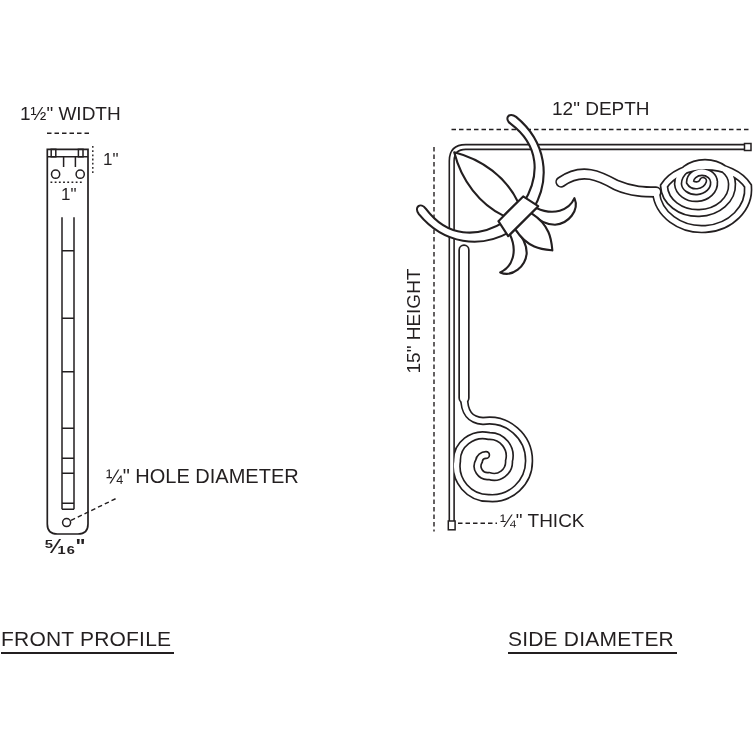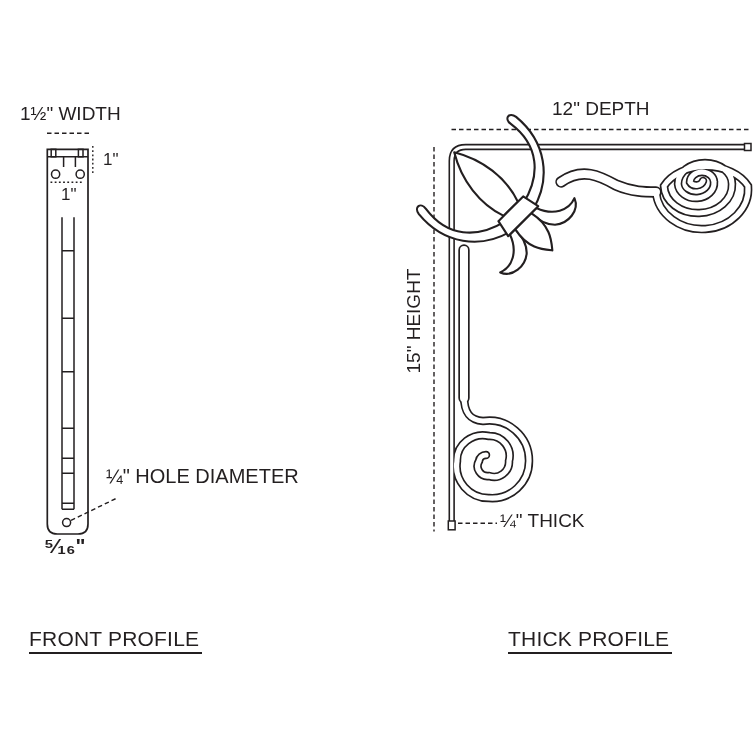--- a/index.html
+++ b/index.html
@@ -13,21 +13,21 @@
   .label { position:absolute; white-space:nowrap; line-height:1; }
   .dim   { font-size:19px; }
   .dim-sm{ font-size:17px; }
   .caption { font-size:21px; letter-spacing:0.2px; border-bottom:2px solid var(--ink); padding:0 3px 2px 0; }
 
   .lbl-width   { left:20px;  top:104px; }
   .lbl-1in-top { left:103px; top:151px; }
   .lbl-1in-holes { left:61px; top:186px; }
   .lbl-holedia { left:106px; top:466px; font-size:20px; }
   .lbl-frac    { left:44px;  top:535px; font-size:21px; font-weight:700; }
-  .lbl-front-caption { left:1px; top:628px;padding-left:28px; }
+  .lbl-front-caption { left:1px; top:628px; }
   .lbl-depth   { left:552px; top:99px; }
   .lbl-height  { left:413px; top:321px; transform:translate(-50%,-50%) rotate(-90deg); }
   .lbl-thick   { left:500px; top:511px; }
   .lbl-side-caption { left:508px; top:628px; }
 
   
   .ln   { stroke:var(--ink); stroke-width:1.7; fill:none; stroke-linecap:square; }
   .ln-t { stroke:var(--ink); stroke-width:1.5; fill:none; }
   .wfill{ fill:#ffffff; }
   .dash { stroke:var(--ink); stroke-width:1.4; fill:none; stroke-dasharray:4.5 3; }
@@ -117,15 +117,15 @@
   <div class="label dim lbl-width">1½" WIDTH</div>
   <div class="label dim-sm lbl-1in-top">1"</div>
   <div class="label dim-sm lbl-1in-holes">1"</div>
   <div class="label lbl-holedia">¼" HOLE DIAMETER</div>
   <div class="label lbl-frac">⁵⁄₁₆"</div>
   <div class="label lbl-front-caption"><span class="caption">FRONT PROFILE</span></div>
 
   <div class="label dim lbl-depth">12" DEPTH</div>
   <div class="label dim lbl-height">15" HEIGHT</div>
   <div class="label dim lbl-thick">¼" THICK</div>
-  <div class="label lbl-side-caption"><span class="caption">THICK PROFILE</span></div>
+  <div class="label lbl-side-caption"><span class="caption">SIDE DIAMETER</span></div>
 
 </div>
 
 </body></html>

